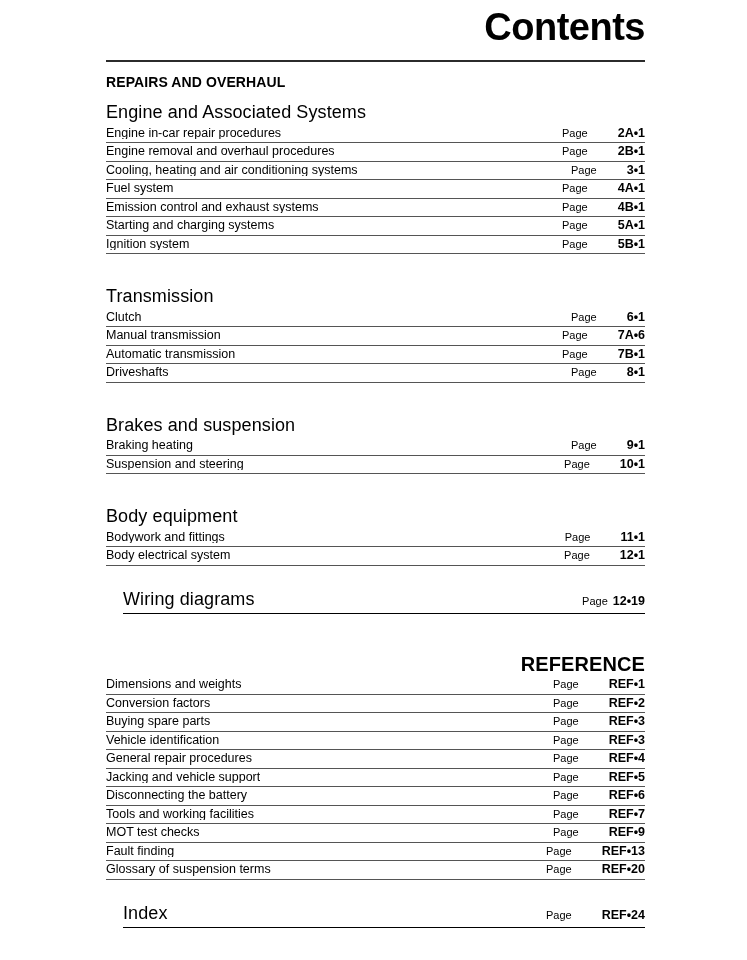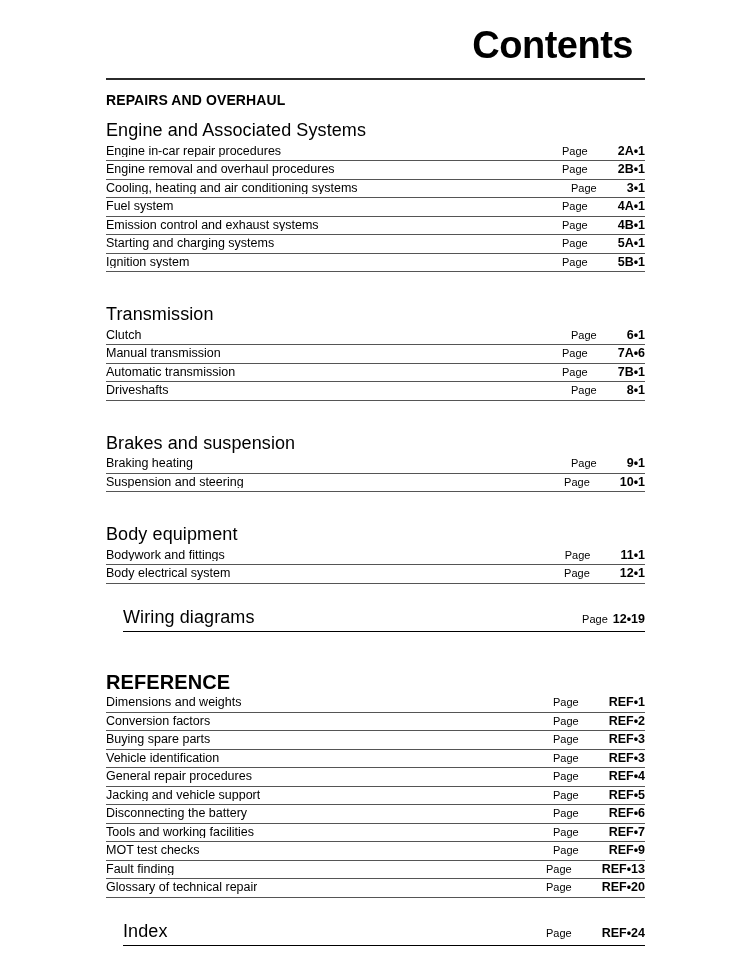--- a/index.html
+++ b/index.html
@@ -28,40 +28,41 @@
     width: 539px;
   }
 
   
   .doc-title {
     text-align: right;
     font-size: 38px;
     font-weight: bold;
     letter-spacing: -0.5px;
     line-height: 1.0;
-    padding-top: 26px;
-    margin: 0 12px 14px 0;
+    padding-top: 8px;
+    margin: 0 0 14px 0;
   }
   .rule-thick {
     height: 0;
     border-top: 2px solid #2b2b2b;
     margin: 0;
   }
 
   
   .part-title {
     font-size: 14px;
     font-weight: bold;
     letter-spacing: 0.1px;
     margin: 12px 0 0 0;
     line-height: 1.15;
   }
   .part-title.reference {
     font-size: 20px;
     margin: 12px 0 0 0;
+    text-align: right;
   }
 
   
   .group-head {
     font-size: 18px;
     font-weight: normal;
     line-height: 1.25;
     margin: 11px 0 1px 0;
     letter-spacing: 0.1px;
   }
@@ -333,21 +334,21 @@
         </span>
       </div>
       <div class="entry">
         <span class="entry-title">Fault finding</span>
         <span class="entry-page">
           <span class="page-word">Page</span>
           <span class="page-num">REF•13</span>
         </span>
       </div>
       <div class="entry">
-        <span class="entry-title">Glossary of technical repair</span>
+        <span class="entry-title">Glossary of suspension terms</span>
         <span class="entry-page">
           <span class="page-word">Page</span>
           <span class="page-num">REF•20</span>
         </span>
       </div>
     </div>
 
     <div class="spacer-md"></div>
     <div class="head-entry">
       <span class="group-head">Index</span>

